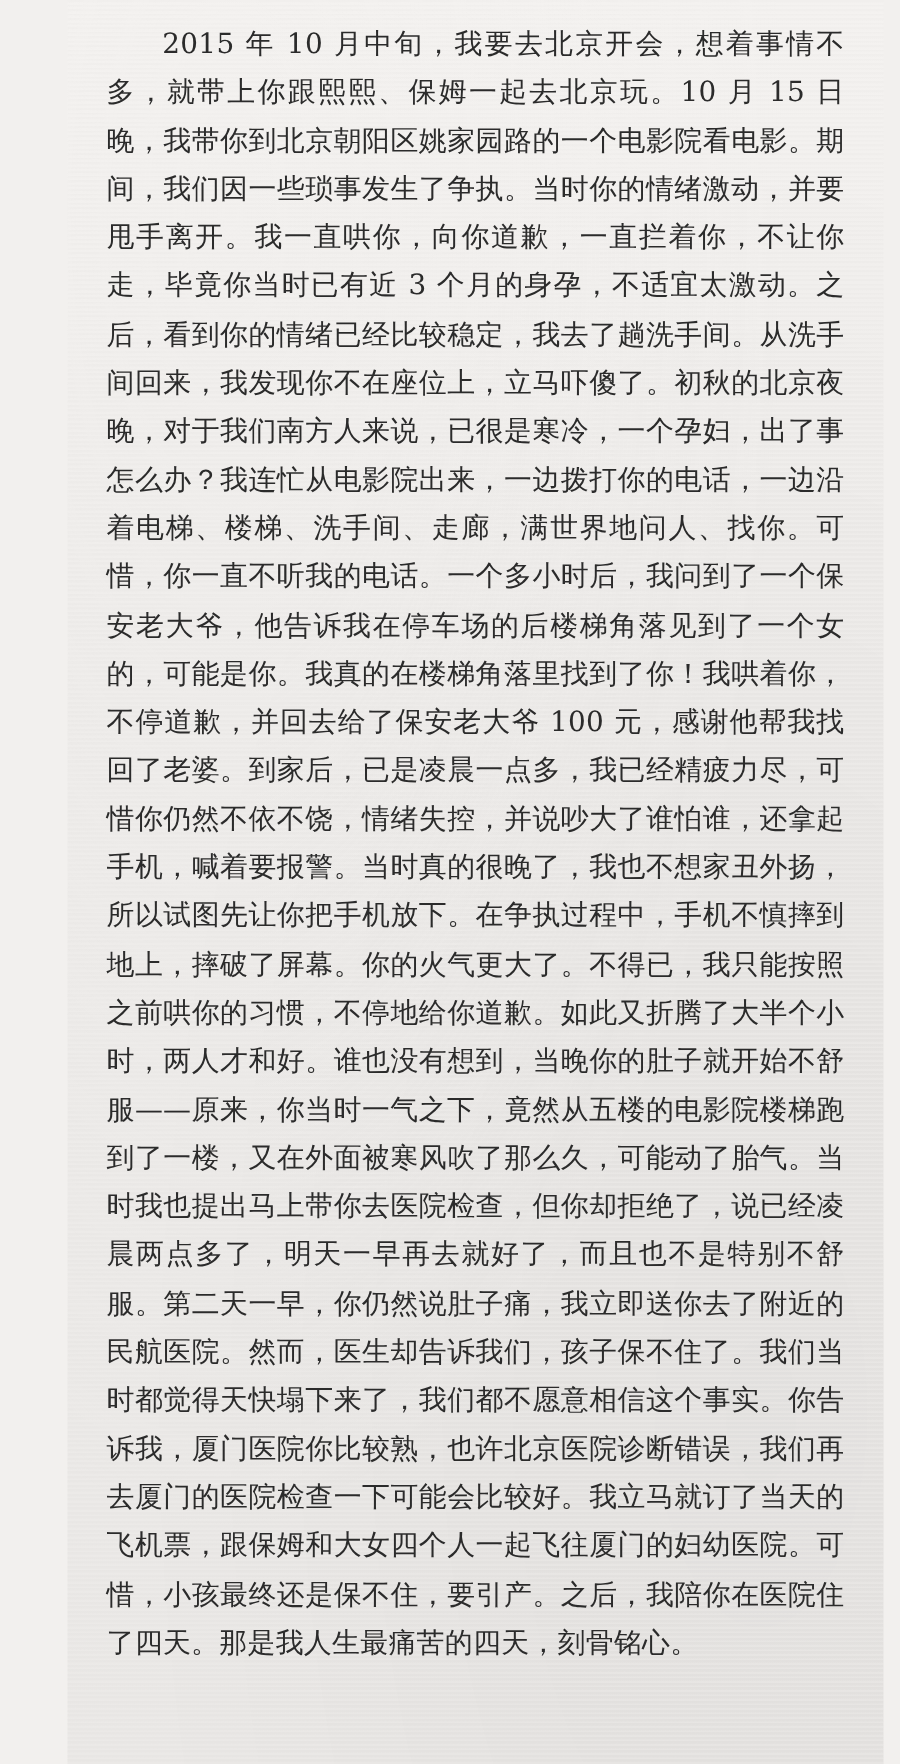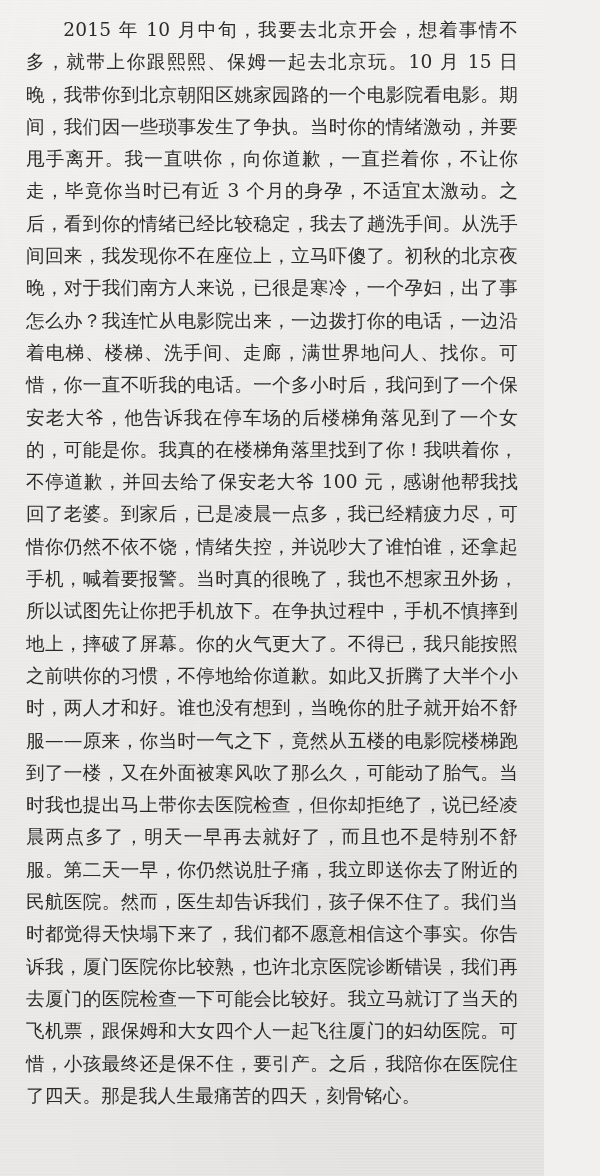--- a/index.html
+++ b/index.html
@@ -13,20 +13,21 @@
     font-family: "DejaVu Sans", sans-serif;
     overflow: hidden;
   }
   .page {
     position: relative;
     width: 544px;
     height: 1176px;
     background: linear-gradient(180deg, #f4f2f0 0%, #efedeb 40%, #ebe9e7 100%);
     box-sizing: border-box;
     padding: 14px 26px 10px 26px;
+    margin-left: 45px;
   }
   
   .page::before {
     content: "";
     position: absolute;
     inset: 0;
     pointer-events: none;
     background:
       repeating-linear-gradient(0deg, rgba(255,255,255,0.25) 0px, rgba(255,255,255,0.25) 1px, rgba(0,0,0,0.012) 2px, rgba(0,0,0,0.012) 3px),
       radial-gradient(ellipse at 20% 12%, rgba(255,255,255,0.55), rgba(255,255,255,0) 60%),

